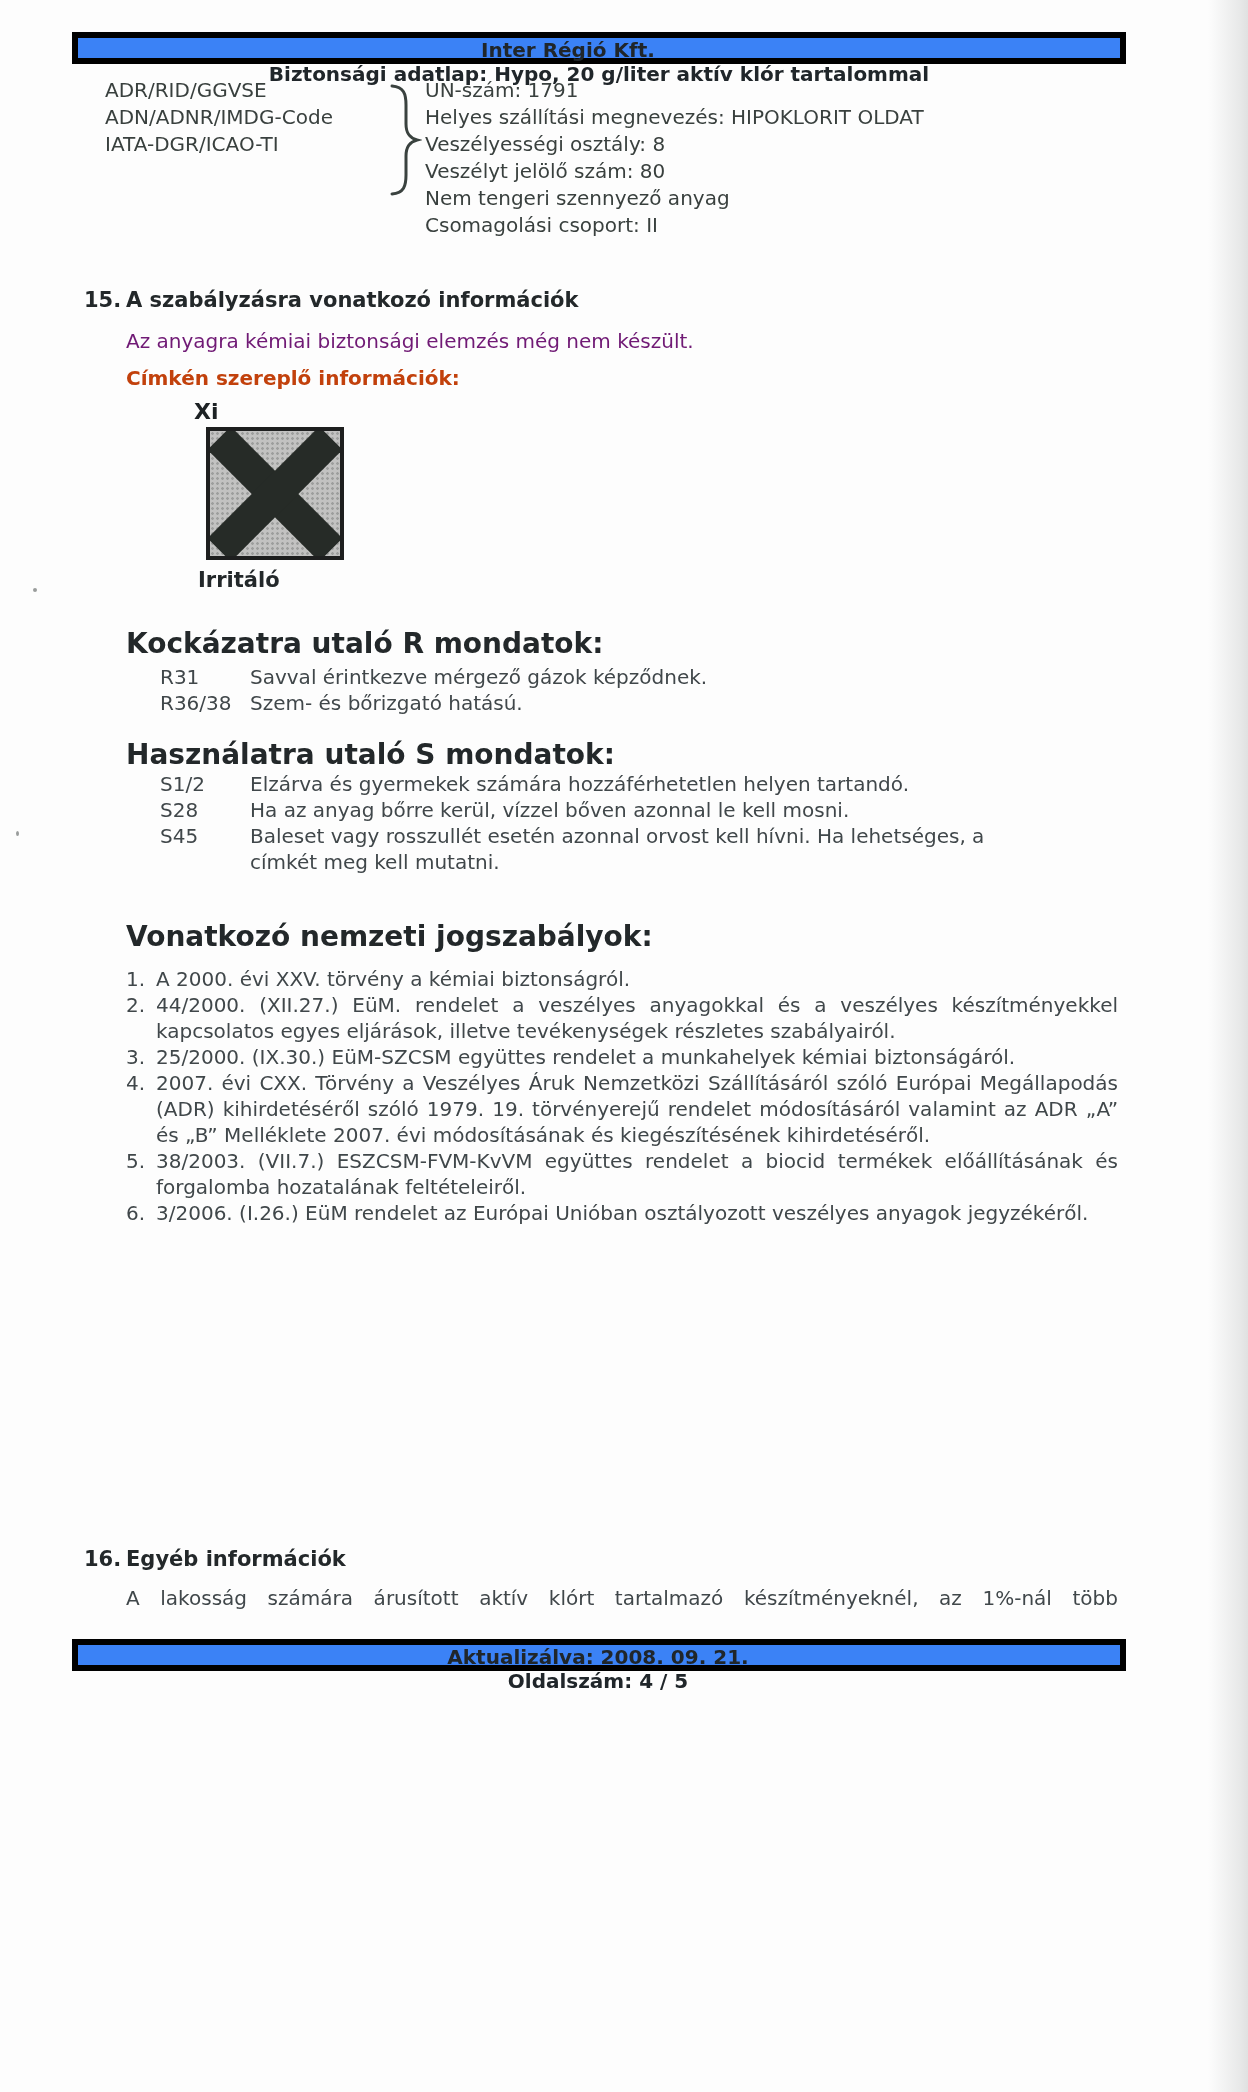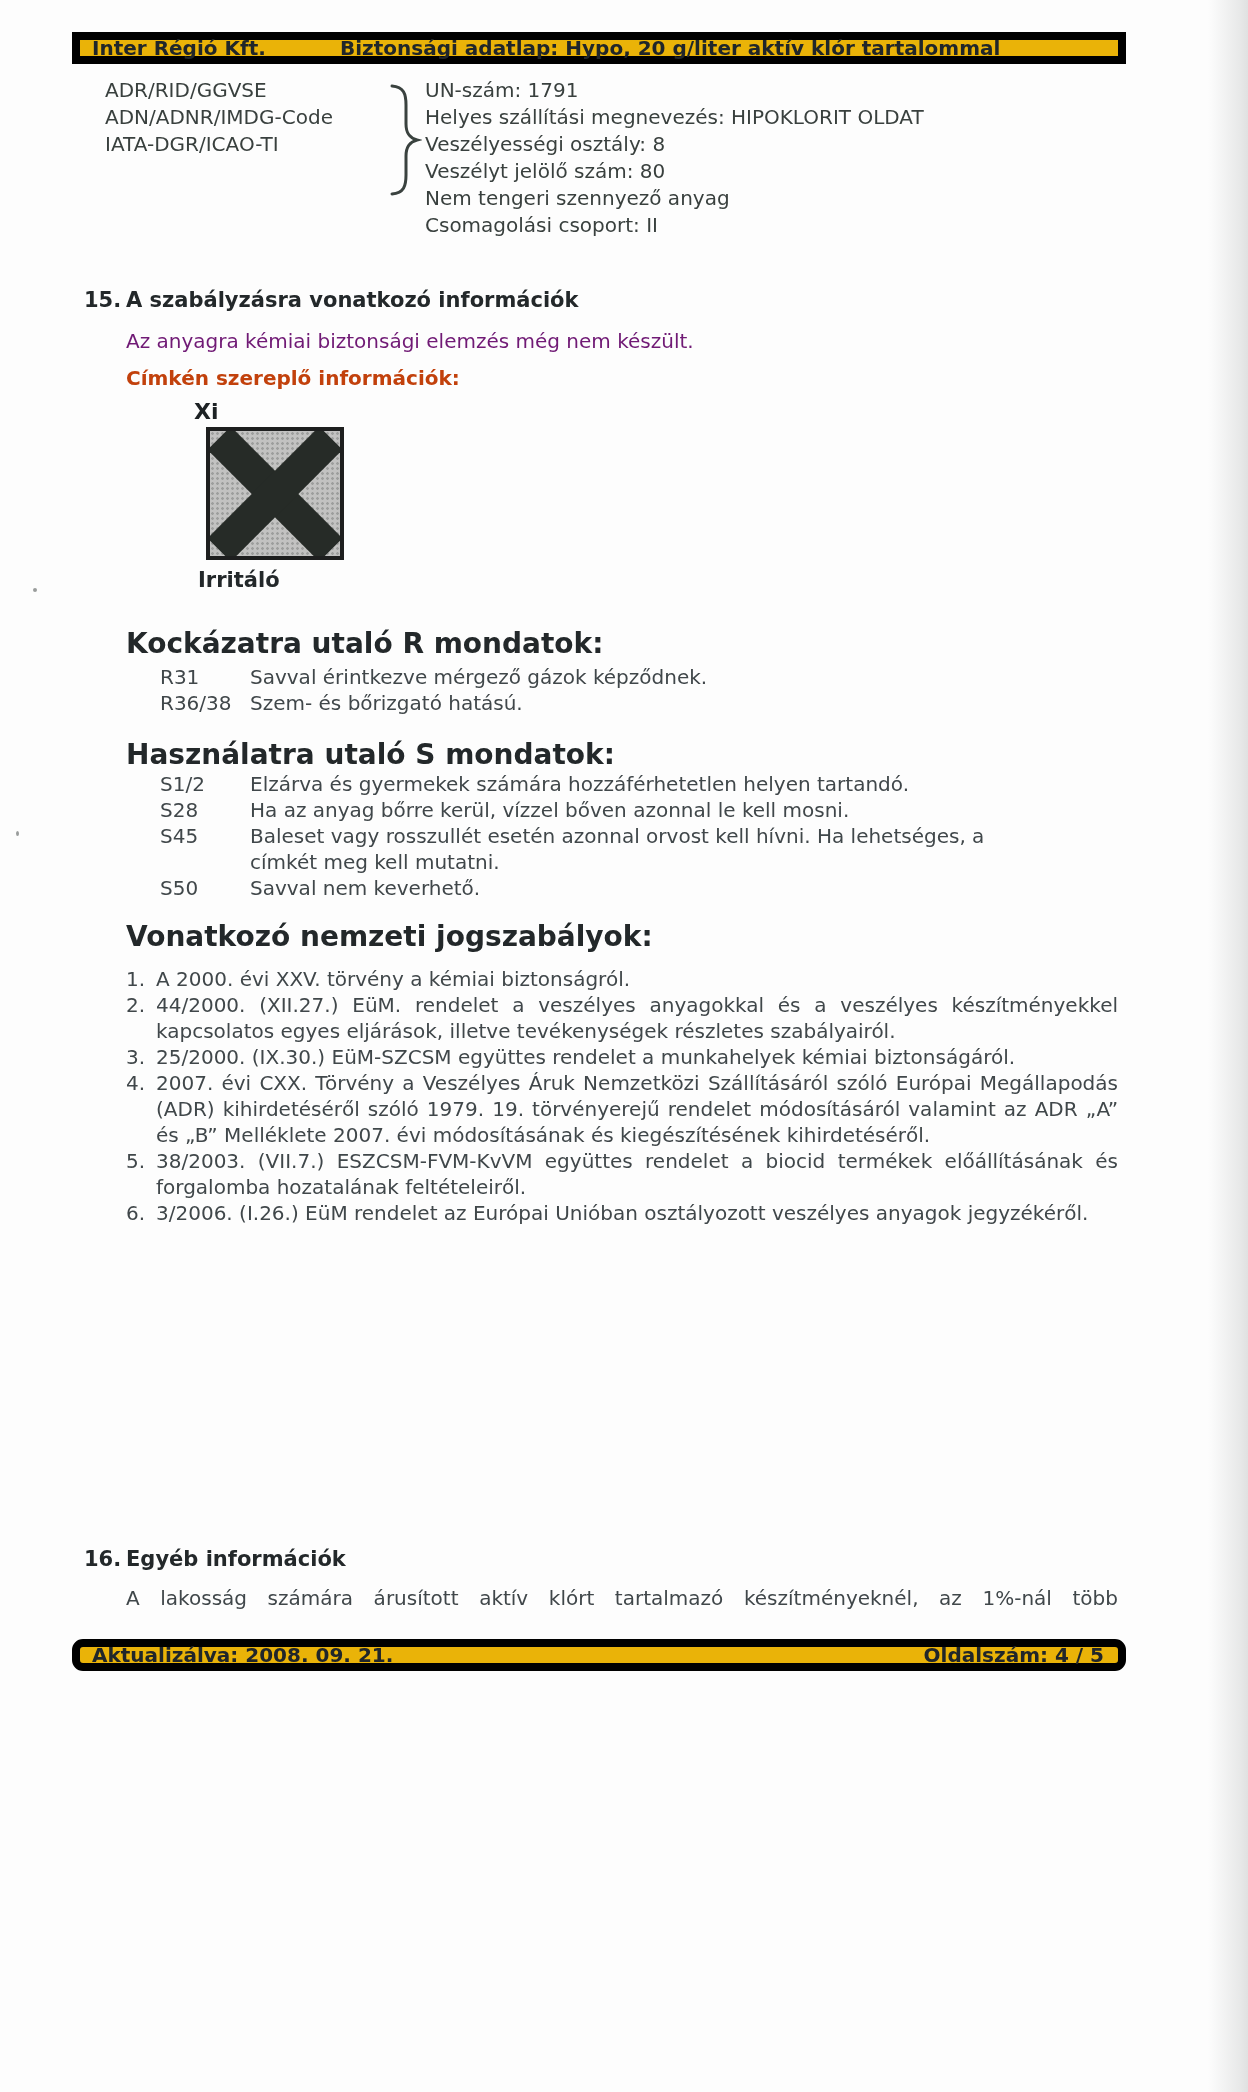--- a/index.html
+++ b/index.html
@@ -18,26 +18,26 @@
     position: absolute; top: 0; right: 0; width: 40px; height: 2092px;
     background: linear-gradient(to right, rgba(120,125,125,0) 0%, rgba(120,125,125,0.16) 80%, rgba(120,125,125,0.22) 100%);
     pointer-events: none;
   }
   .speck { position: absolute; background: #9a9d9c; border-radius: 50%; }
   .speck1 { left: 33px; top: 588px; width: 4px; height: 4px; }
   .speck2 { left: 16px; top: 831px; width: 3px; height: 5px; }
 
   .boxbar {
     position: absolute; left: 72px; width: 1054px; height: 32px;
-    border: 8px solid #000000; background: #eab308;
+    border: 6px solid #000000; background: #3b82f6;
     display: flex; align-items: center;
-    font-weight: bold; font-size: 20px; color: #20262a;
+    font-weight: bold; font-size: 20px; color: #20262a; flex-direction: column;
   }
   .header-bar { top: 32px; }
-  .footer-bar { top: 1639px; justify-content: space-between; padding: 0 14px 0 12px; border-radius: 11px; }
+  .footer-bar { top: 1639px; justify-content: space-between; padding: 0 14px 0 12px; }
   .header-company { padding-left: 12px; width: 260px; flex: none; }
   .header-title { flex: 1; }
 
   .codes-col { position: absolute; left: 105px; top: 77px; line-height: 27px; color: #39403e; }
   .brace-wrap { position: absolute; left: 390px; top: 84px; }
   .details-col { position: absolute; left: 425px; top: 77px; line-height: 27px; color: #39403e; }
 
   .sec-head { position: absolute; display: flex; font-weight: bold; font-size: 21px; color: #23282a; }
   .sec15-head { left: 84px; top: 288px; }
   .sec16-head { left: 84px; top: 1547px; }
@@ -148,24 +148,20 @@
     <span class="phrase-text">Elzárva és gyermekek számára hozzáférhetetlen helyen tartandó.</span>
   </div>
   <div class="phrase-row">
     <span class="phrase-code">S28</span>
     <span class="phrase-text">Ha az anyag bőrre kerül, vízzel bőven azonnal le kell mosni.</span>
   </div>
   <div class="phrase-row">
     <span class="phrase-code">S45</span>
     <span class="phrase-text">Baleset vagy rosszullét esetén azonnal orvost kell hívni. Ha lehetséges, a címkét meg kell mutatni.</span>
   </div>
-  <div class="phrase-row">
-    <span class="phrase-code">S50</span>
-    <span class="phrase-text">Savval nem keverhető.</span>
-  </div>
 </div>
 
 <div class="sub-head laws-head">Vonatkozó nemzeti jogszabályok:</div>
 <div class="laws-list">
   <div class="law-item">
     <span class="law-num">1.</span>
     <span class="law-text">A 2000. évi XXV. törvény a kémiai biztonságról.</span>
   </div>
   <div class="law-item">
     <span class="law-num">2.</span>

